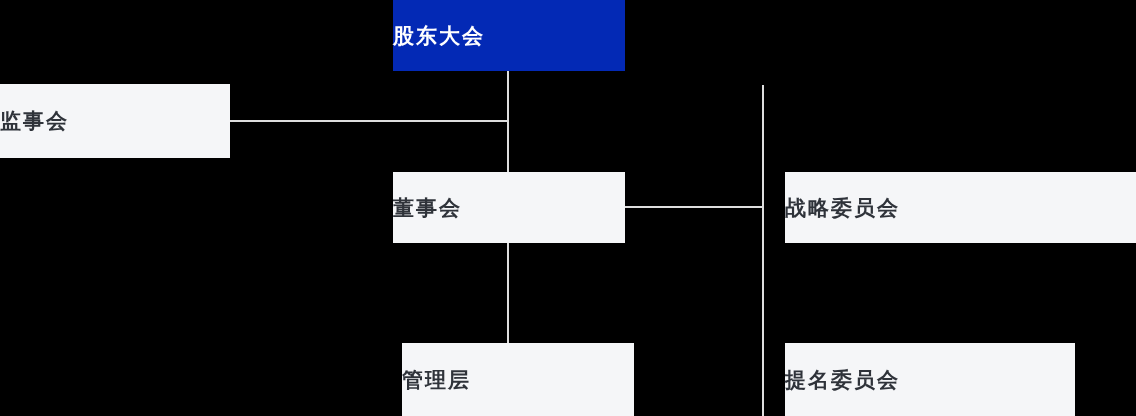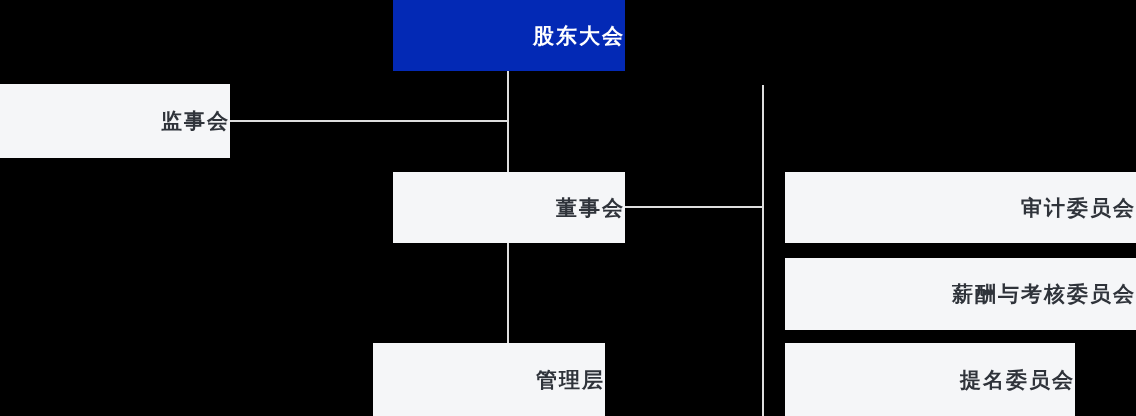--- a/index.html
+++ b/index.html
@@ -12,21 +12,21 @@
     position: relative;
     width: 1136px;
     height: 416px;
     background: var(--background, #000);
     overflow: hidden;
   }
   .node {
     position: absolute;
     display: flex;
     align-items: center;
-    justify-content: flex-end;
+    justify-content: flex-start;
     background: var(--node-bg, #f5f6f8);
     color: var(--node-text, #2f333a);
     font-size: 21px;
     font-weight: 700;
     letter-spacing: 2px;
     text-align: center;
     box-sizing: border-box;
   }
   .node.primary {
     background: var(--primary-blue, #0329b5);
@@ -55,30 +55,27 @@
   </div>
 
   <div class="node" style="left:393px; top:172px; width:232px; height:71px">
     <span>董事会</span>
   </div>
 
   <div class="node" style="left:0; top:84px; width:230px; height:74px">
     <span>监事会</span>
   </div>
 
-  <div class="node" style="left:373px; top:343px; width:232px; height:73px">
+  <div class="node" style="left:402px; top:343px; width:232px; height:73px">
     <span>管理层</span>
   </div>
 
 
   <div class="node" style="left:785px; top:172px; width:351px; height:71px">
-    <span>审计委员会</span>
+    <span>战略委员会</span>
   </div>
 
-  <div class="node" style="left:785px; top:258px; width:351px; height:72px">
-    <span>薪酬与考核委员会</span>
-  </div>
 
   <div class="node" style="left:785px; top:343px; width:290px; height:73px">
     <span>提名委员会</span>
   </div>
 
 </div>
 
 </body></html>

